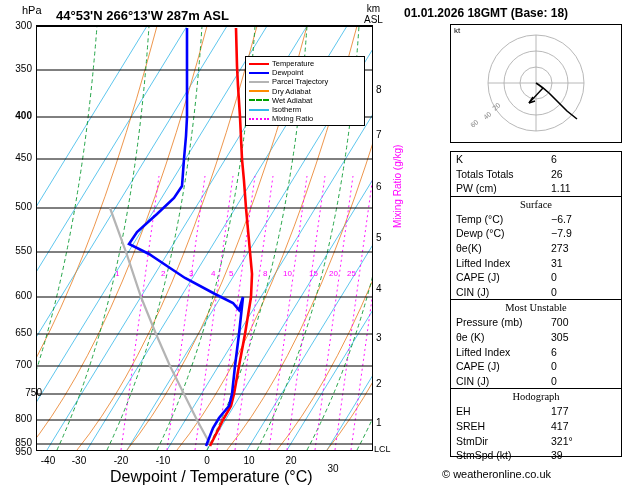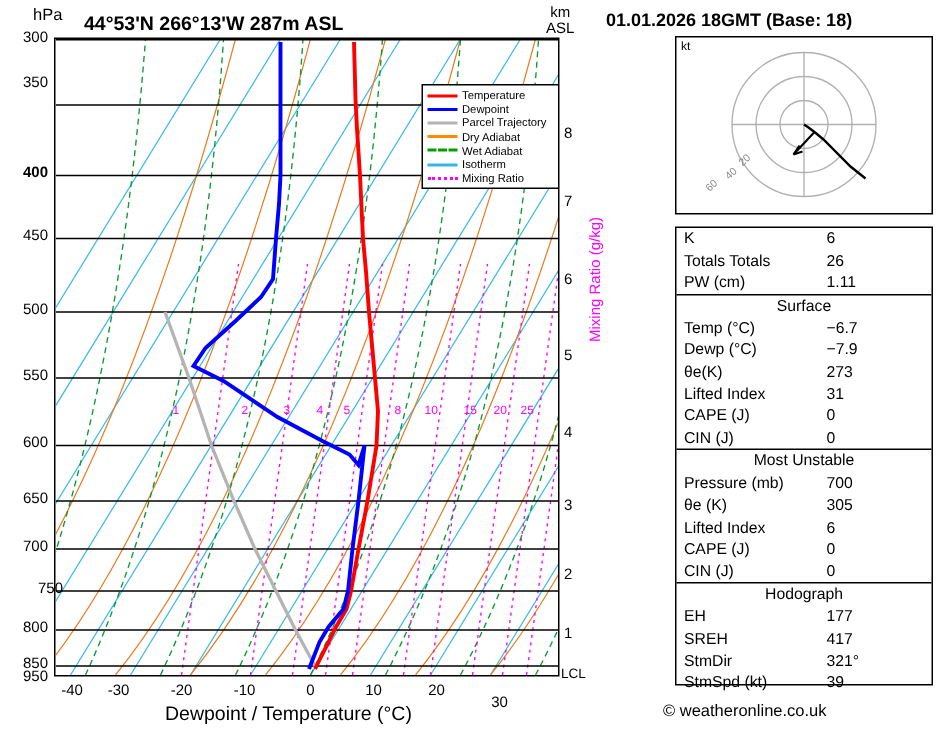--- a/index.html
+++ b/index.html
@@ -7,38 +7,38 @@
   .lbl{position:absolute;white-space:nowrap;}
   
   #sounding{position:absolute;left:0;top:0;width:400px;height:486px;}
   #hpa{left:22px;top:4px;font-size:11px;color:#000;}
   #title{left:56px;top:8px;font-size:13px;font-weight:bold;color:#000;}
   #kmlab{left:364px;top:3px;font-size:10px;color:#000;text-align:center;line-height:11px;}
   #plotbox{position:absolute;left:36px;top:25px;width:337px;height:426px;border:1px solid #000;box-sizing:border-box;overflow:hidden;background:#fff;}
   #plotbox svg{position:absolute;left:0;top:0;}
   .ytick{position:absolute;font-size:10px;color:#000;text-align:right;width:32px;left:0;}
   .xtick{position:absolute;font-size:10px;color:#000;text-align:center;width:30px;}
-  #xaxislabel{left:110px;top:468px;font-size:13px;color:#000;}
+  #xaxislabel{left:110px;top:468px;font-size:16px;color:#000;}
   .ktick{position:absolute;font-size:10px;color:#000;left:376px;}
   #legend{position:absolute;left:208px;top:30px;width:112px;font-size:7.5px;color:#000;
-          background:#fff;border:1px solid #000;padding:2px 3px;line-height:9.2px;margin-left:36px;}
+          background:#fff;border:1px solid #000;padding:2px 3px;line-height:9.2px;}
   #legend div{display:flex;align-items:center;gap:3px;}
   #legend i{display:inline-block;width:20px;height:0;border-top-width:2px;border-top-style:solid;}
   #mixlabel{position:absolute;left:392px;top:228px;font-size:10px;color:#ff00ff;
             transform:rotate(-90deg);transform-origin:left top;white-space:nowrap;}
   #lcl{position:absolute;left:374px;top:444px;font-size:9px;color:#000;}
   
   #rtitle{position:absolute;left:404px;top:6px;font-size:12px;font-weight:bold;color:#000;}
   #hodobox{position:absolute;left:450px;top:24px;width:172px;height:119px;border:1px solid #000;box-sizing:border-box;background:#fff;}
   #hodobox .kt{position:absolute;left:3px;top:1px;font-size:8px;color:#000;text-align:center;}
   #tablebox{position:absolute;left:450px;top:151px;width:172px;height:306px;border:1px solid #000;box-sizing:border-box;background:#fff;font-size:10.5px;color:#000;}
   #tablebox .row{position:relative;height:14.6px;line-height:14.6px;padding:0 4px;}
   #tablebox .row .k{position:absolute;left:5px;}
   #tablebox .row .v{position:absolute;left:100px;}
-  #tablebox .sec{text-align:center;font-size:10.5px;height:15px;line-height:15px;}
+  #tablebox .sec{text-align:center;font-size:10.5px;height:15px;line-height:15px;font-family:Liberation Serif, serif;}
   #tablebox hr{border:0;border-top:1px solid #000;margin:0;}
   #credit{position:absolute;left:442px;top:468px;font-size:11px;color:#000;}
 </style>
 </head>
 <body>
 
 <div id="sounding">
 
   <div class="lbl" id="hpa">hPa</div>
   <div class="lbl" id="title">44°53'N 266°13'W 287m ASL</div>
@@ -199,21 +199,21 @@
           <span>Isotherm</span>
         </div>
       <div>
           <i style="border-top-color:#ff00ff;border-top-style:dotted"></i>
           <span>Mixing Ratio</span>
         </div>
     </div>
   </div>
 
   <div class="ytick" style="top:20px;">300</div>
-  <div class="ytick" style="top:50px;">350</div>
+  <div class="ytick" style="top:63px;">350</div>
   <div class="ytick" style="top:110px;font-weight:bold;">400</div>
   <div class="ytick" style="top:152px;">450</div>
   <div class="ytick" style="top:201px;">500</div>
   <div class="ytick" style="top:245px;">550</div>
   <div class="ytick" style="top:290px;">600</div>
   <div class="ytick" style="top:327px;">650</div>
   <div class="ytick" style="top:359px;">700</div>
   <div class="ytick" style="top:387px;padding-left:10px;">750</div>
   <div class="ytick" style="top:413px;">800</div>
   <div class="ytick" style="top:437px;">850</div>

